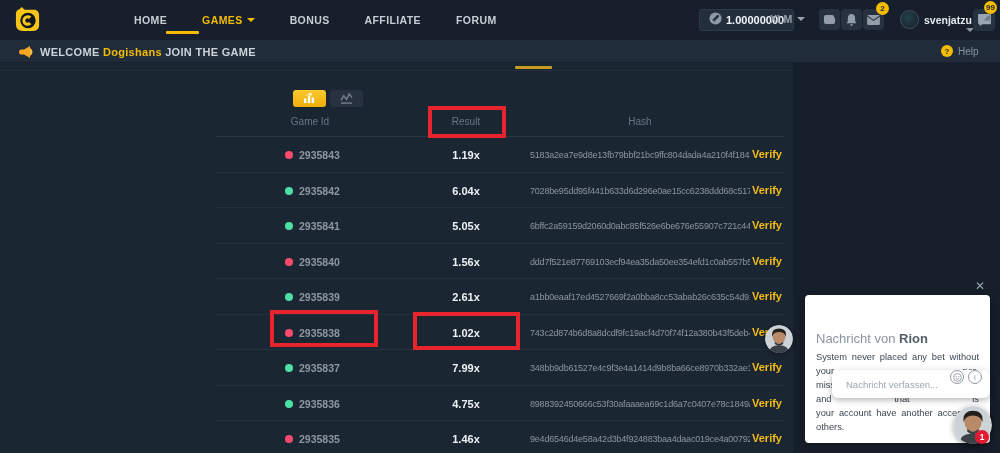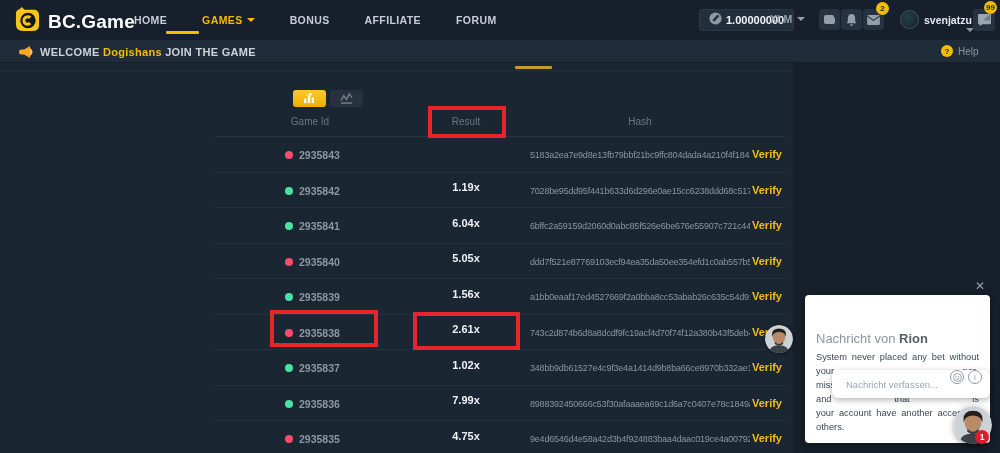--- a/index.html
+++ b/index.html
@@ -64,21 +64,21 @@
   .ghead { position:absolute; top:11px; font-size:10px; color:#6b7685; text-align:center; }
   .h-id { left:60px; width:70px; }
   .h-result { left:180px; width:142px; }
   .h-hash { left:370px; width:110px; }
   .trow { position:relative; height:35.5px; border-bottom:1px solid rgba(138,150,163,.10); }
   .dot { position:absolute; left:70px; top:14px; width:8px; height:8px; border-radius:50%; }
   .dot-red { background:#fc4b6c; }
   .dot-green { background:#4ce0a6; }
   .c-id { position:absolute; left:84px; top:12px; font-size:10.5px; font-weight:bold; color:#8d97a3; }
   .c-result { position:absolute; left:180px; top:12px; width:142px; text-align:center; font-size:11px;
-              font-weight:bold; color:#eef1f4;margin-top:32px; }
+              font-weight:bold; color:#eef1f4; }
   .c-hash { position:absolute; left:315px; top:13px; width:220px; text-align:center; font-size:9px;
             color:#8b95a0; white-space:nowrap; overflow:hidden; letter-spacing:-.2px; }
   .c-verify { position:absolute; left:537px; top:11px; font-size:11px; font-weight:bold; color:#f3bc16;
               cursor:pointer; text-decoration:none; }
 
   
   .anno { position:absolute; border:4px solid #e8252c; background:transparent; z-index:50; }
   .anno-header { left:428px; top:106px; width:78px; height:32px; }
   .anno-id { left:270px; top:310px; width:108px; height:37px; }
   .anno-result { left:413px; top:312px; width:107px; height:38px; }
@@ -115,21 +115,20 @@
 
   <div class="topbar">
     <div class="logo-wrap">
       <span>
         <svg width="27" height="27" viewBox="0 0 28 28">
           <path d="M6 3 L8 1 L11 4 L22 4 Q26 5 26 10 L26 20 Q26 26 19 26 L9 26 Q2 26 2 19 L2 8 Q2 4 6 3 Z" fill="#f5c518"></path>
           <circle cx="14.5" cy="15" r="8" fill="#10161d"></circle>
           <path d="M18 11 A5.5 5.5 0 1 0 18 19 L15.5 16.5 A2.2 2.2 0 1 1 15.5 13.5 Z" fill="#f5c518"></path>
         </svg>
       </span>
-      <span class="brand">BC.Game</span>
     </div>
 
     <div class="nav">
       <span class="nav-item">HOME</span>
       <span class="nav-item active">
         <span>GAMES</span>
         <span class="caret"></span>
       </span>
       <span class="nav-item">BONUS</span>
       <span class="nav-item">AFFILIATE</span>

